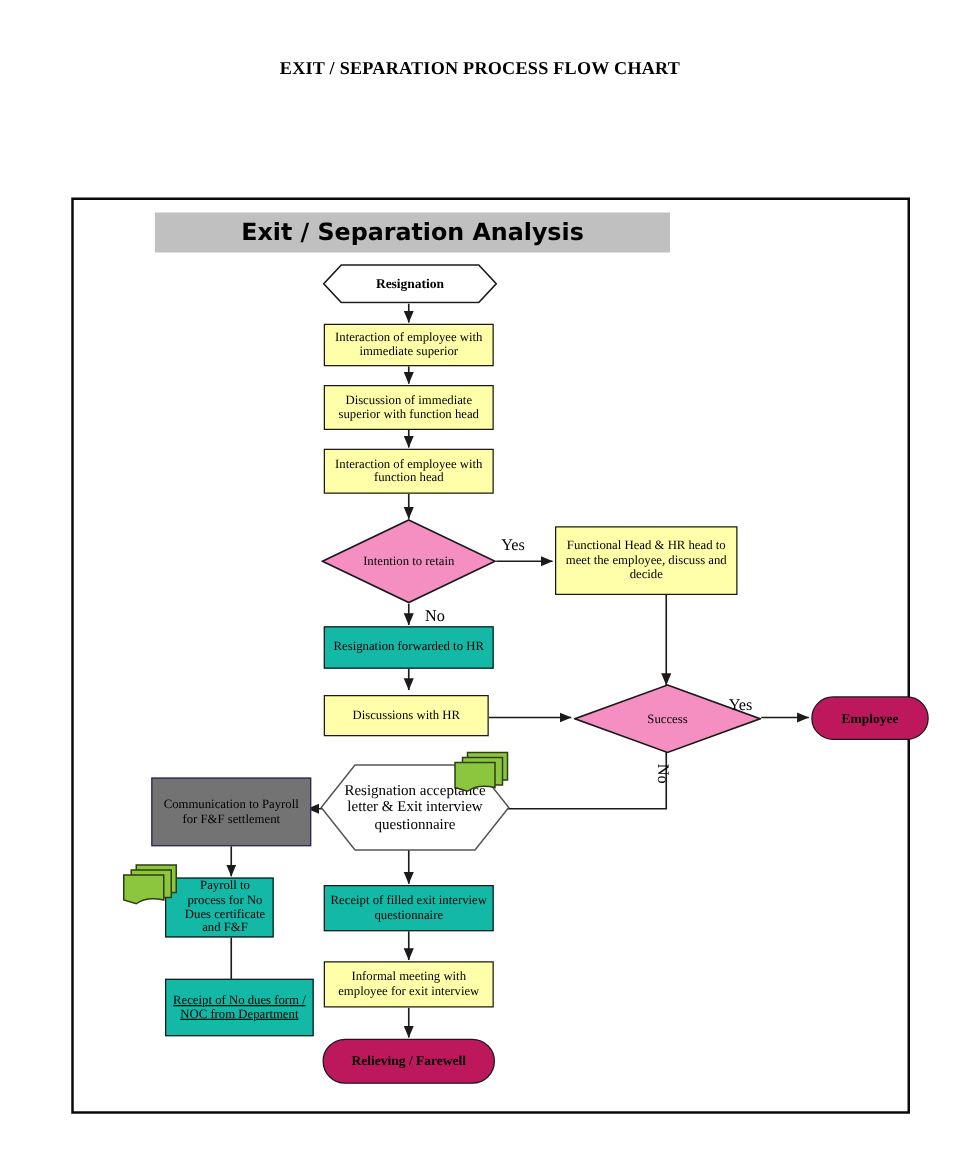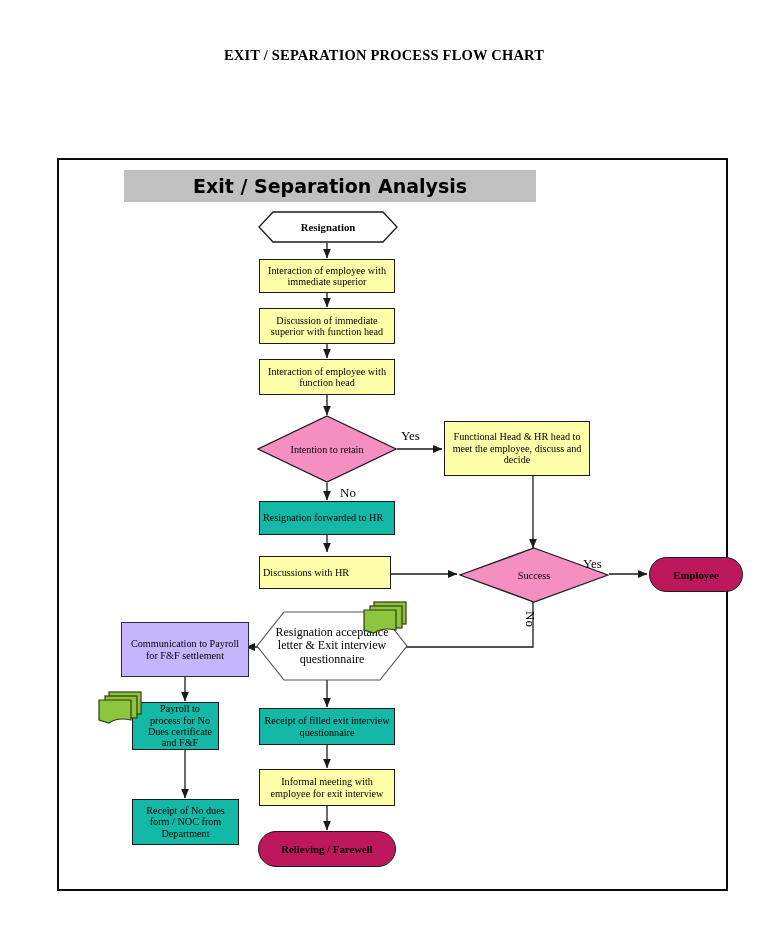--- a/index.html
+++ b/index.html
@@ -18,25 +18,25 @@
     border:2.5px solid #0a0a0a;background:#fff;box-sizing:border-box;
   }
   #banner{
     position:absolute;left:65px;top:10px;width:412px;height:32px;
     background:#c0c0c0;display:flex;align-items:center;justify-content:center;
   }
   #banner-text{
     font-family:"DejaVu Sans", sans-serif;font-weight:bold;font-size:19px;color:#000;
   }
   .node{position:absolute;box-sizing:border-box;display:flex;align-items:center;
-    text-align:center;color:#000;line-height:1.12;}
+    justify-content:center;text-align:center;color:#000;line-height:1.12;}
   .proc{border:1.2px solid #1a1a1a;font-size:10.2px;padding:2px 3px;}
   .yellow{background:#ffffaa;}
   .white{background:#14b8a6;}
-  .blue{background:#c4b5fd;border:1.2px solid #2a2a5a;}
+  .blue{background:#737373;border:1.2px solid #2a2a5a;}
   .hexwrap{position:absolute;}
   .hex-svg{position:absolute;left:0;top:0;}
   .hex-label{position:absolute;left:0;top:0;width:100%;height:100%;
     display:flex;align-items:center;justify-content:center;text-align:center;
     font-size:12px;line-height:1.12;color:#000;}
   .hex-label.bold{font-weight:bold;font-size:10.8px;}
   .dia{position:absolute;}
   .dia-svg{position:absolute;left:0;top:0;}
   .dia-label{position:absolute;left:0;top:0;width:100%;height:100%;
     display:flex;align-items:center;justify-content:center;text-align:center;
@@ -178,21 +178,21 @@
   <div class="node proc white" style="left:73px;top:542px;width:87px;height:48px;padding-left:12px;">
     <span>Payroll to process for No Dues certificate and F&amp;F</span>
   </div>
 
   <svg class="docstack" style="left:38px;top:530px;" width="48" height="38" viewBox="0 0 48 38">
     <rect x="12" y="2" width="32" height="22" fill="#8cc63e" stroke="#2f3d12" stroke-width="1.2"></rect>
     <rect x="8" y="6" width="32" height="22" fill="#8cc63e" stroke="#2f3d12" stroke-width="1.2"></rect>
     <path d="M2,10 L34,10 L34,30 Q20,27 12,33 L2,30 z" fill="#8cc63e" stroke="#2f3d12" stroke-width="1.2"></path>
   </svg>
 
-  <div class="node proc white" style="left:73px;top:639px;width:107px;height:46px;">
+  <div class="node proc white" style="left:73px;top:623px;width:119px;height:46px;text-decoration:underline;">
     <span>Receipt of No dues form /  NOC from Department</span>
   </div>
 
   <div class="node proc white" style="left:200px;top:548px;width:136px;height:37px;">
     <span>Receipt of filled exit interview questionnaire</span>
   </div>
 
   <div class="node proc yellow" style="left:200px;top:609px;width:136px;height:37px;">
     <span>Informal meeting with employee for exit interview</span>
   </div>

